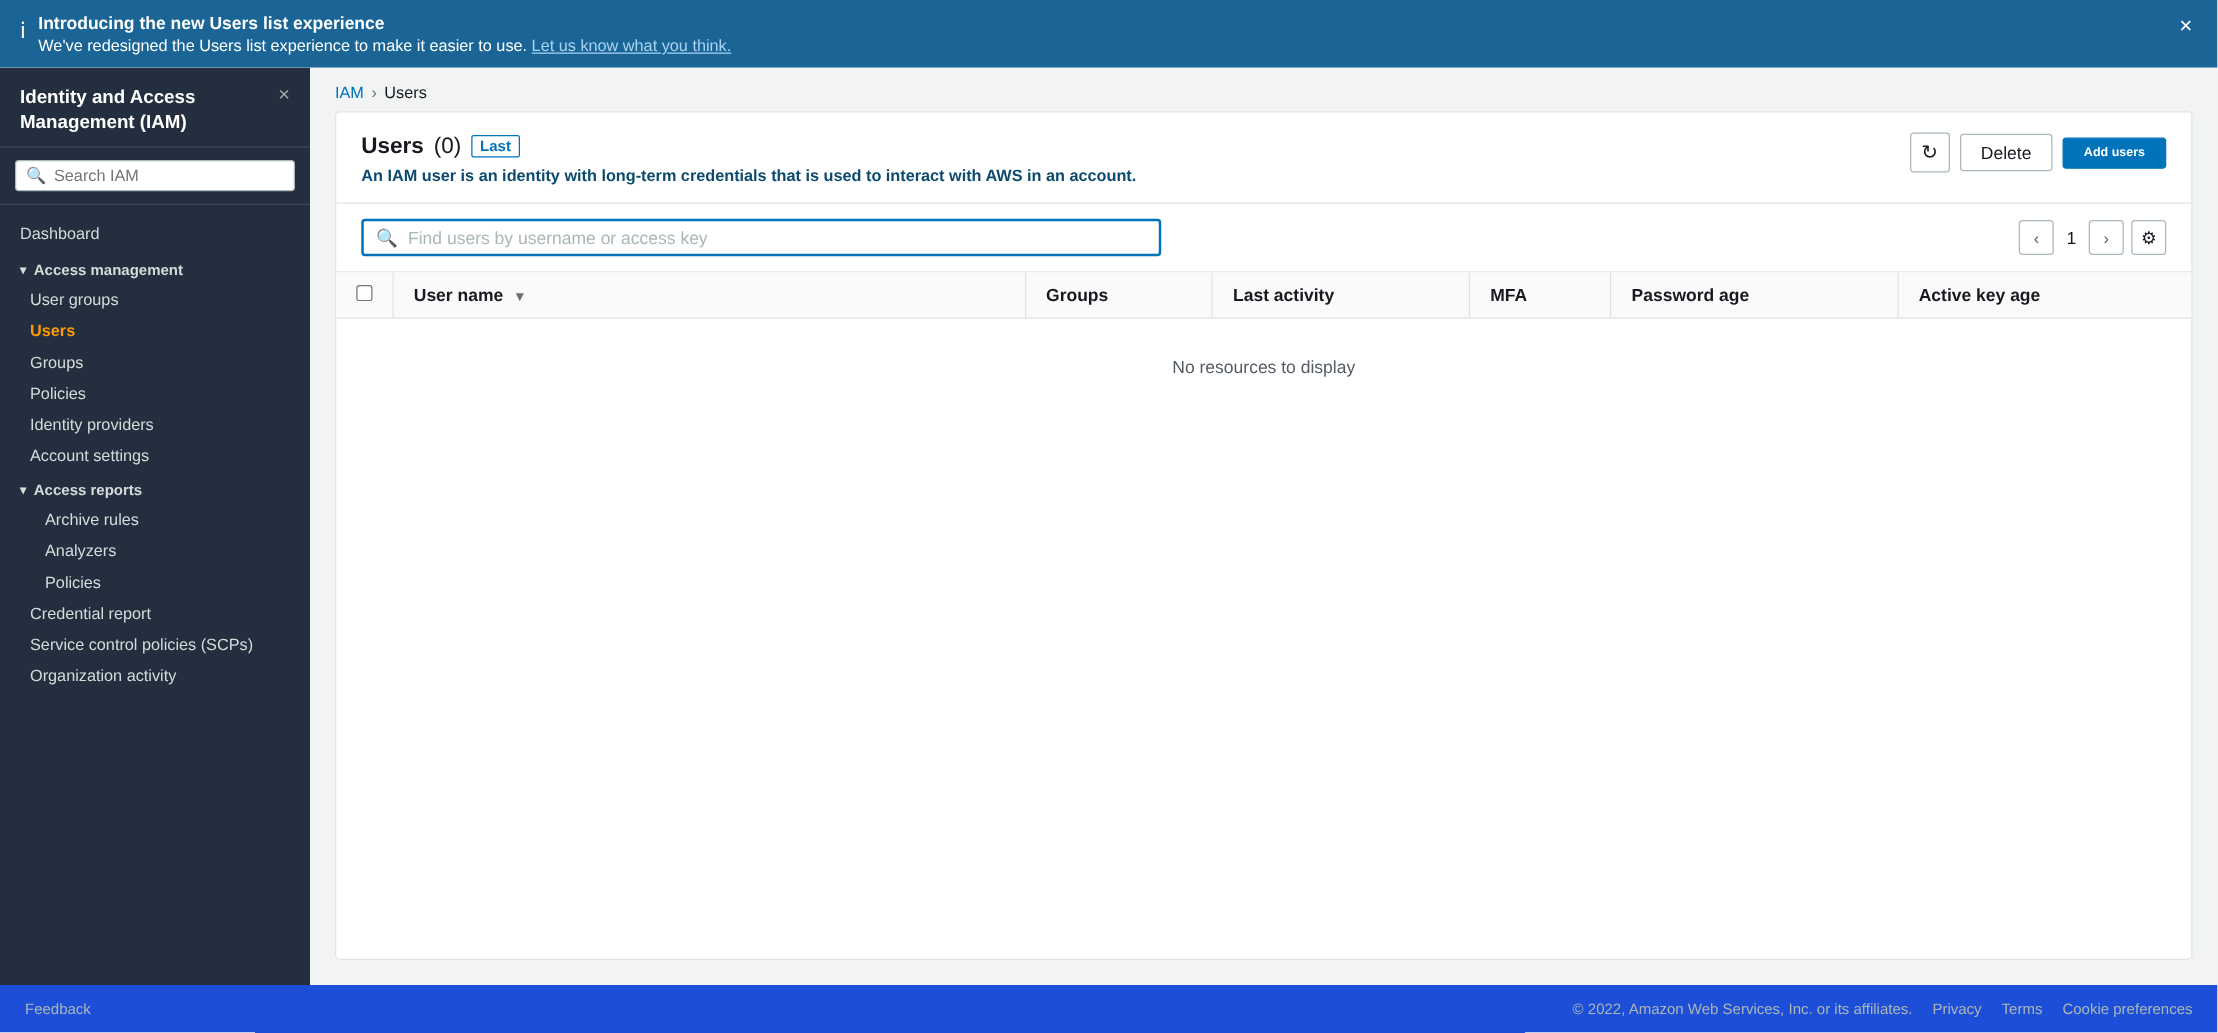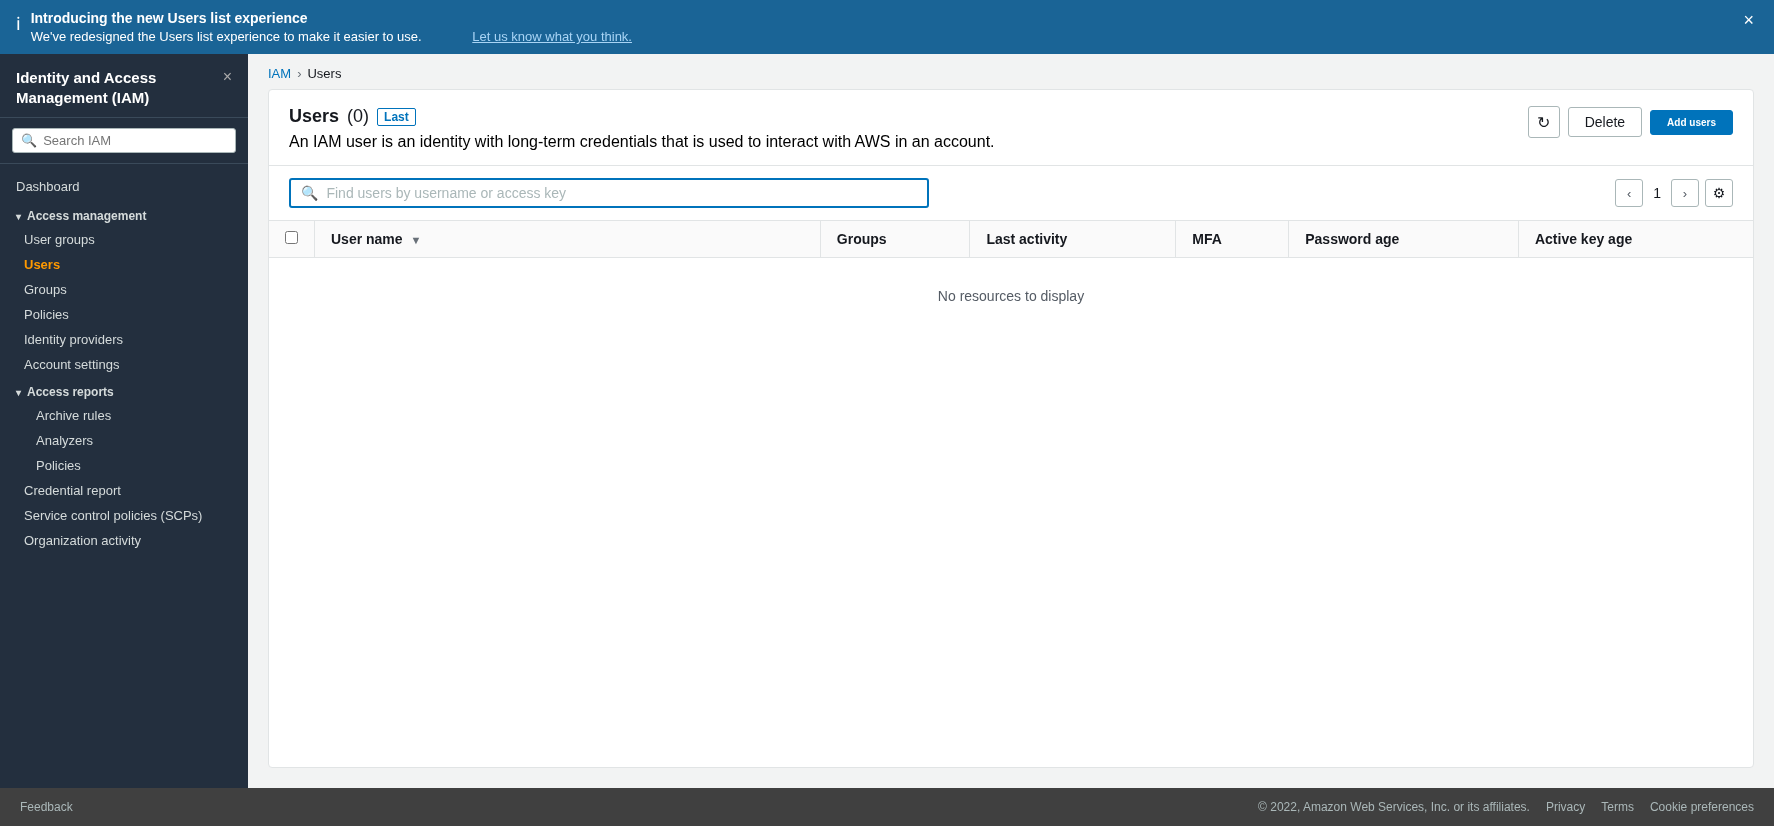--- a/index.html
+++ b/index.html
@@ -13,21 +13,21 @@
       display: flex;
       align-items: flex-start;
       gap: 10px;
       position: relative;
       flex-shrink: 0;
     }
     .banner-icon { font-size: 18px; margin-top: 1px; flex-shrink: 0; }
     .banner-content { flex: 1; }
     .banner-title { font-weight: 700; font-size: 14px; margin-bottom: 3px; }
     .banner-desc { font-size: 13px; }
-    .banner-link { color: #a8d4f5; text-decoration: underline; cursor: pointer; margin-left: 47px; }
+    .banner-link { color: #a8d4f5; text-decoration: underline; cursor: pointer; }
     .banner-close { color: white; background: none; border: none; font-size: 18px; cursor: pointer; align-self: flex-start; padding: 0 4px; }
 
     
     .main-layout {
       display: flex;
       flex: 1;
       overflow: hidden;
     }
 
     
@@ -156,21 +156,21 @@
     }
     .card-title-count { font-size: 18px; font-weight: 400; color: #16191f; }
     .info-badge {
       font-size: 12px;
       color: #0073bb;
       border: 1px solid #0073bb;
       border-radius: 2px;
       padding: 1px 6px;
       cursor: pointer;
     }
-    .card-desc { font-size: 16px; color: #000000; }
+    .card-desc { font-size: 13px; color: #0c4a6e; font-weight: bold; }
     .card-actions { display: flex; align-items: center; gap: 8px; }
 
     .btn-refresh {
       background: #fff;
       border: 1px solid #aab7b8;
       border-radius: 3px;
       width: 32px;
       height: 32px;
       display: flex;
       align-items: center;
@@ -286,21 +286,21 @@
     }
     .empty-row td {
       text-align: center;
       color: #545b64;
       padding: 30px;
       border-bottom: none;
     }
 
     
     .footer {
-      background: #404040;
+      background: #1d4ed8;
       color: #aab7b8;
       font-size: 12px;
       padding: 12px 20px;
       display: flex;
       align-items: center;
       justify-content: space-between;
       flex-shrink: 0;
     }
     .footer-links { display: flex; gap: 16px; }
     .footer-link { color: #aab7b8; cursor: pointer; }

